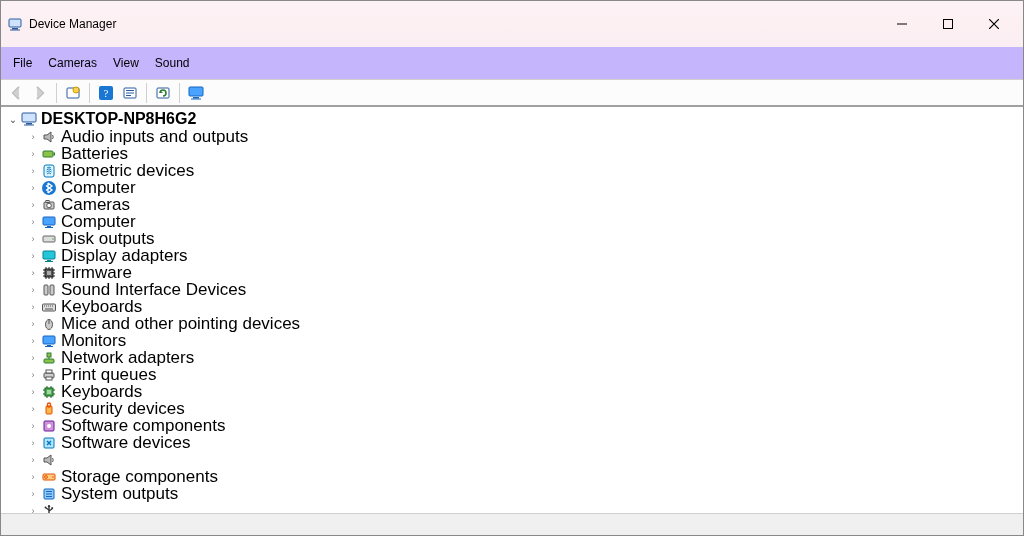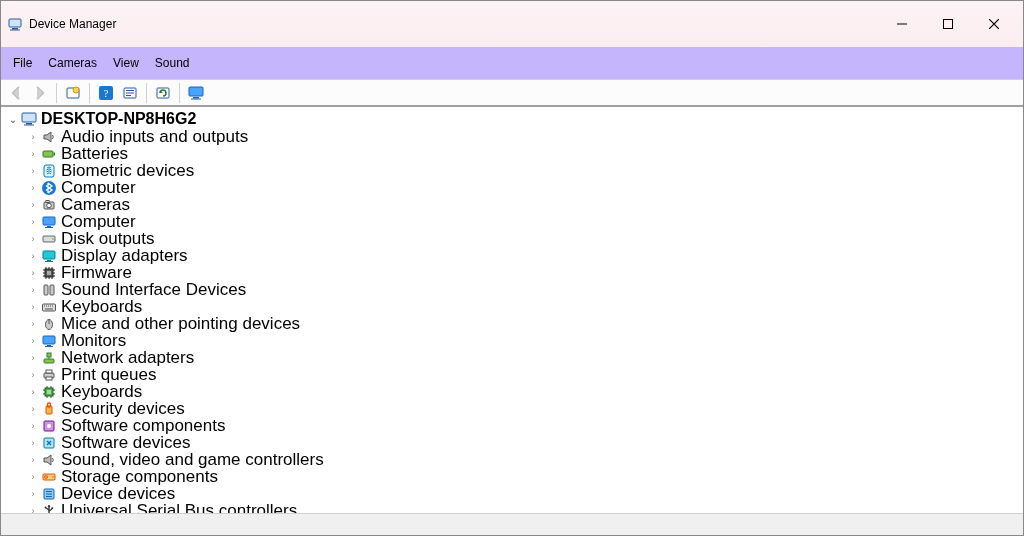--- a/index.html
+++ b/index.html
@@ -336,21 +336,20 @@
           <span class="label">Software devices</span>
         </div>
         <div class="tree-item">
           <span class="exp">›</span>
           <span class="iicon">
             <svg width="16" height="16" viewBox="0 0 16 16">
               <path d="M3 6 H6 L10 3 V13 L6 10 H3 Z" fill="#bbb" stroke="#555"></path>
               <path d="M11.5 6 Q13 8 11.5 10" fill="none" stroke="#555"></path>
             </svg>
           </span>
-          <span class="label">Sound, video and game controllers</span>
         </div>
         <div class="tree-item">
           <span class="exp">›</span>
           <span class="iicon">
             <svg width="16" height="16" viewBox="0 0 16 16">
               <rect x="2" y="5" width="12" height="6" rx="1" fill="#ffcc80" stroke="#e65100"></rect>
               <circle cx="12" cy="8" r="0.8" fill="#e65100"></circle>
               <circle cx="5" cy="8" r="1.4" fill="none" stroke="#e65100"></circle>
             </svg>
           </span>
@@ -359,34 +358,33 @@
         <div class="tree-item">
           <span class="exp">›</span>
           <span class="iicon">
             <svg width="16" height="16" viewBox="0 0 16 16">
               <rect x="3" y="3" width="10" height="10" rx="1" fill="#90caf9" stroke="#1565c0"></rect>
               <rect x="5" y="5" width="6" height="1" fill="#1565c0"></rect>
               <rect x="5" y="7.5" width="6" height="1" fill="#1565c0"></rect>
               <rect x="5" y="10" width="6" height="1" fill="#1565c0"></rect>
             </svg>
           </span>
-          <span class="label">Device devices</span>
+          <span class="label">System outputs</span>
         </div>
         <div class="tree-item">
           <span class="exp">›</span>
           <span class="iicon">
             <svg width="16" height="16" viewBox="0 0 16 16">
               <circle cx="8" cy="13" r="1.6" fill="#333"></circle>
               <line x1="8" y1="2" x2="8" y2="12" stroke="#333" stroke-width="1.4"></line>
               <path d="M8 2 L6.5 4 L9.5 4 Z" fill="#333"></path>
               <path d="M8 7 L5 5" stroke="#333" stroke-width="1.3"></path>
               <circle cx="4.5" cy="4.5" r="1" fill="#333"></circle>
               <path d="M8 8 L11 6" stroke="#333" stroke-width="1.3"></path>
               <rect x="10.3" y="4.3" width="1.8" height="1.8" fill="#333"></rect>
             </svg>
           </span>
-          <span class="label">Universal Serial Bus controllers</span>
         </div>
       </div>
   </div>
 
   <div class="statusbar"></div>
 </div>
 
 </body></html>

